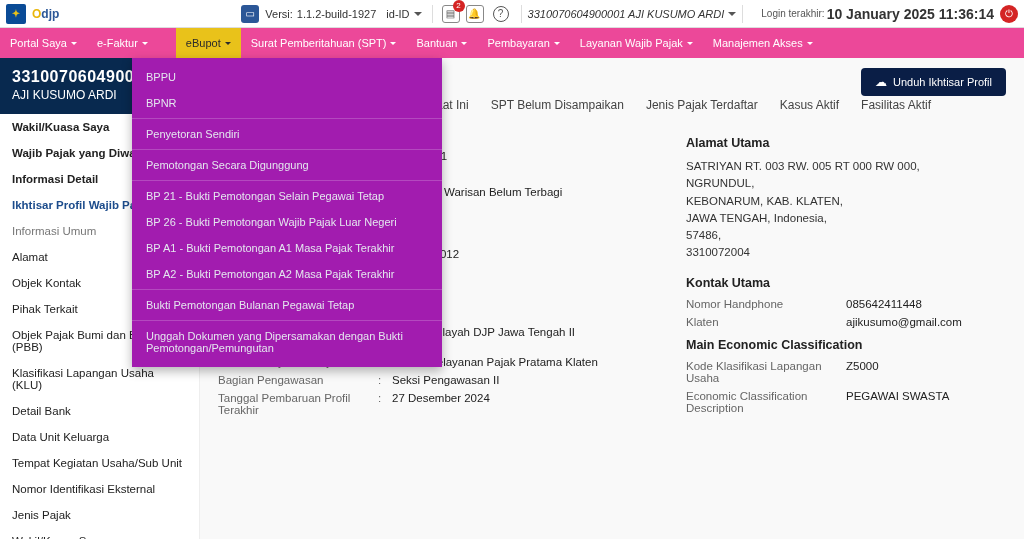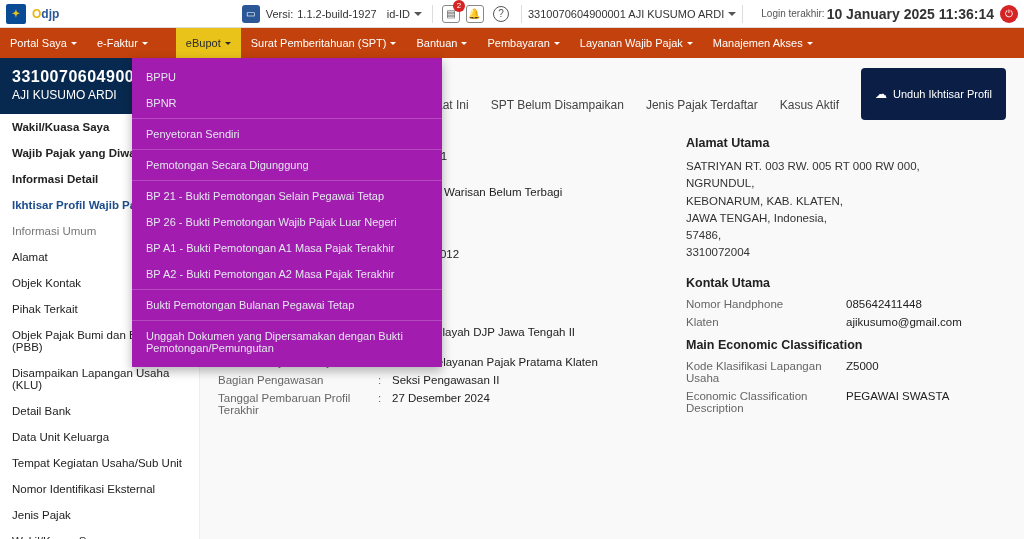--- a/index.html
+++ b/index.html
@@ -12,28 +12,28 @@
   .brand-mark .o { color:#e9b60b; }
   .brand-mark .rest { color:#2b5797; }
   .topbar .spacer { flex:1; }
   .doc-ic { width:18px; height:18px; background:#2b5797; border-radius:3px; color:#fff; display:flex; align-items:center; justify-content:center; font-size:10px; margin-right:6px;}
   .top-text { font-size:11px; color:#333; margin-right:4px; }
   .chev::after { content:""; display:inline-block; border:4px solid transparent; border-top-color:#555; margin-left:4px; position:relative; top:2px; }
   .sep { width:1px; height:18px; background:#ddd; margin:0 6px; }
   .top-icon { position:relative; width:18px; height:18px; border:1px solid #888; border-radius:3px; display:flex; align-items:center; justify-content:center; font-size:10px; color:#555; margin:0 3px; cursor:pointer;}
   .badge { position:absolute; top:-6px; right:-6px; background:#d42424; color:#fff; border-radius:50%; font-size:8px; width:12px; height:12px; display:flex; align-items:center; justify-content:center; }
   .help-ic { width:16px; height:16px; border:1px solid #555; border-radius:50%; display:flex; align-items:center; justify-content:center; font-size:10px; color:#555; margin:0 6px;cursor:pointer;}
-  .acct { font-size:11px; color:#333; }
+  .acct { font-size:11px; color:#333;font-style:italic; }
   .acct-drop::after { content:""; display:inline-block; border:4px solid transparent; border-top-color:#555; margin-left:4px; position:relative; top:2px;}
   .last-login-lbl { font-size:10px; color:#555; margin-left:12px; }
   .last-login-val { font-size:14px; color:#333; font-weight:600; margin-left:2px;}
   .power { width:18px; height:18px; border-radius:50%; background:#d42424; color:#fff; display:flex; align-items:center; justify-content:center; font-size:10px; margin-left:6px;cursor:pointer;}
   
   
-  .navbar { display:flex; align-items:stretch; background:#c2410c; height:30px; }
+  .navbar { display:flex; align-items:stretch; background:#ec4899; height:30px; }
   .nav-item { color:#fff; font-size:11px; padding:0 10px; display:flex; align-items:center; cursor:pointer; white-space:nowrap;}
   .nav-item.caret::after { content:""; border:3px solid transparent; border-top-color:#fff; margin-left:4px; position:relative; top:2px;}
   .nav-item.active { background:#e9c21a; color:#2b2b2b;margin-left:18px; }
   .nav-item.active.caret::after { border-top-color:#2b2b2b; }
   
   
   .body-wrap { display:flex; position:relative; }
   
   
   .sidebar { width:200px; background:#fff; border-right:1px solid #eee; min-height:490px;}
@@ -45,21 +45,21 @@
   .side-link.active { color:#1c4c8c; font-weight:700;}
   .side-link.muted { color:#777;}
   
   
   .dropdown { position:absolute; top:0; left:132px; width:310px; background:#a21caf; z-index:50; padding:6px 0; box-shadow:0 4px 10px rgba(0,0,0,.3);}
   .dd-item { color:#e4e7ef; font-size:11px; padding:7px 14px; cursor:pointer; }
   .dd-div { height:1px; background:rgba(255,255,255,.2); margin:2px 0;}
   
   
   .content { flex:1; padding:10px 18px; position:relative;}
-  .dl-btn { position:absolute; right:18px; top:10px; background:#0a1e46; color:#fff; border:none; border-radius:4px; padding:19px 14px; font-size:11px; display:flex; align-items:center; gap:6px; cursor:pointer;}
+  .dl-btn { position:absolute; right:18px; top:10px; background:#0a1e46; color:#fff; border:none; border-radius:4px; padding:7px 14px; font-size:11px; display:flex; align-items:center; gap:6px; cursor:pointer;}
   .cloud-ic::before { content:"☁"; font-size:12px;}
   .tabs { display:flex; gap:22px; margin-top:30px; margin-bottom:16px; color:#444; font-size:12px;}
   .tab { cursor:pointer; padding-bottom:4px;}
   .info-cols { display:flex; gap:40px;}
   .col { flex:1;}
   .row { display:flex; margin-bottom:6px; font-size:11.5px;}
   .row .lbl { width:160px; color:#666;}
   .row .val { flex:1; color:#222;}
   .row .colon { width:14px; color:#666;}
   .sect-head { font-weight:700; font-size:12.5px; margin:4px 0 8px 0; color:#222;}
@@ -111,21 +111,21 @@
     <div id="side-links">
         <div class="side-link bold">Wakil/Kuasa Saya</div>
         <div class="side-link bold">Wajib Pajak yang Diwakili</div>
         <div class="side-link bold">Informasi Detail</div>
         <div class="side-link active">Ikhtisar Profil Wajib Pajak</div>
         <div class="side-link muted">Informasi Umum</div>
         <div class="side-link ">Alamat</div>
         <div class="side-link ">Objek Kontak</div>
         <div class="side-link ">Pihak Terkait</div>
         <div class="side-link ">Objek Pajak Bumi dan Bangunan (PBB)</div>
-        <div class="side-link ">Disampaikan Lapangan Usaha (KLU)</div>
+        <div class="side-link ">Klasifikasi Lapangan Usaha (KLU)</div>
         <div class="side-link ">Detail Bank</div>
         <div class="side-link ">Data Unit Keluarga</div>
         <div class="side-link ">Tempat Kegiatan Usaha/Sub Unit</div>
         <div class="side-link ">Nomor Identifikasi Eksternal</div>
         <div class="side-link ">Jenis Pajak</div>
         <div class="side-link ">Wakil/Kuasa Saya</div>
       </div>
   </div>
 
   <div class="dropdown">

